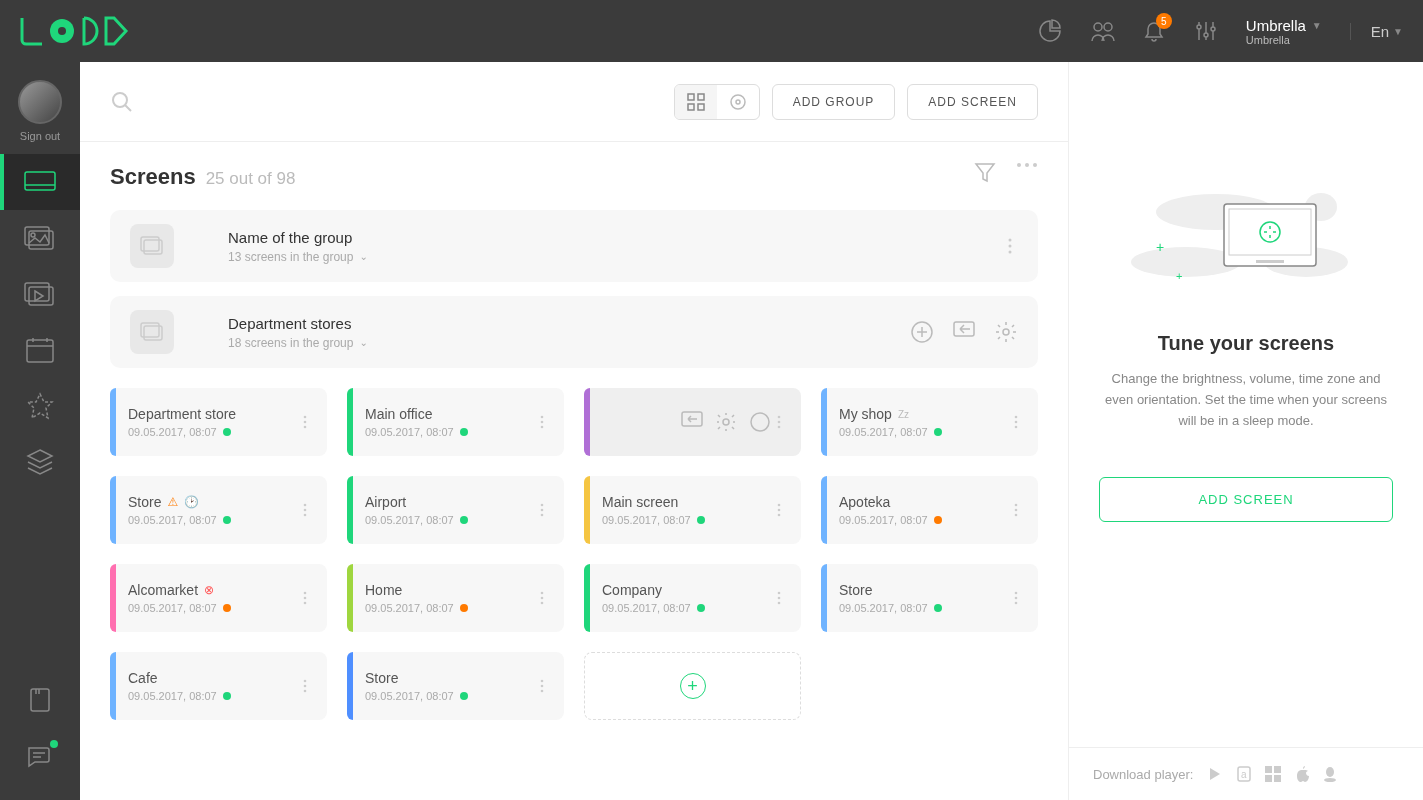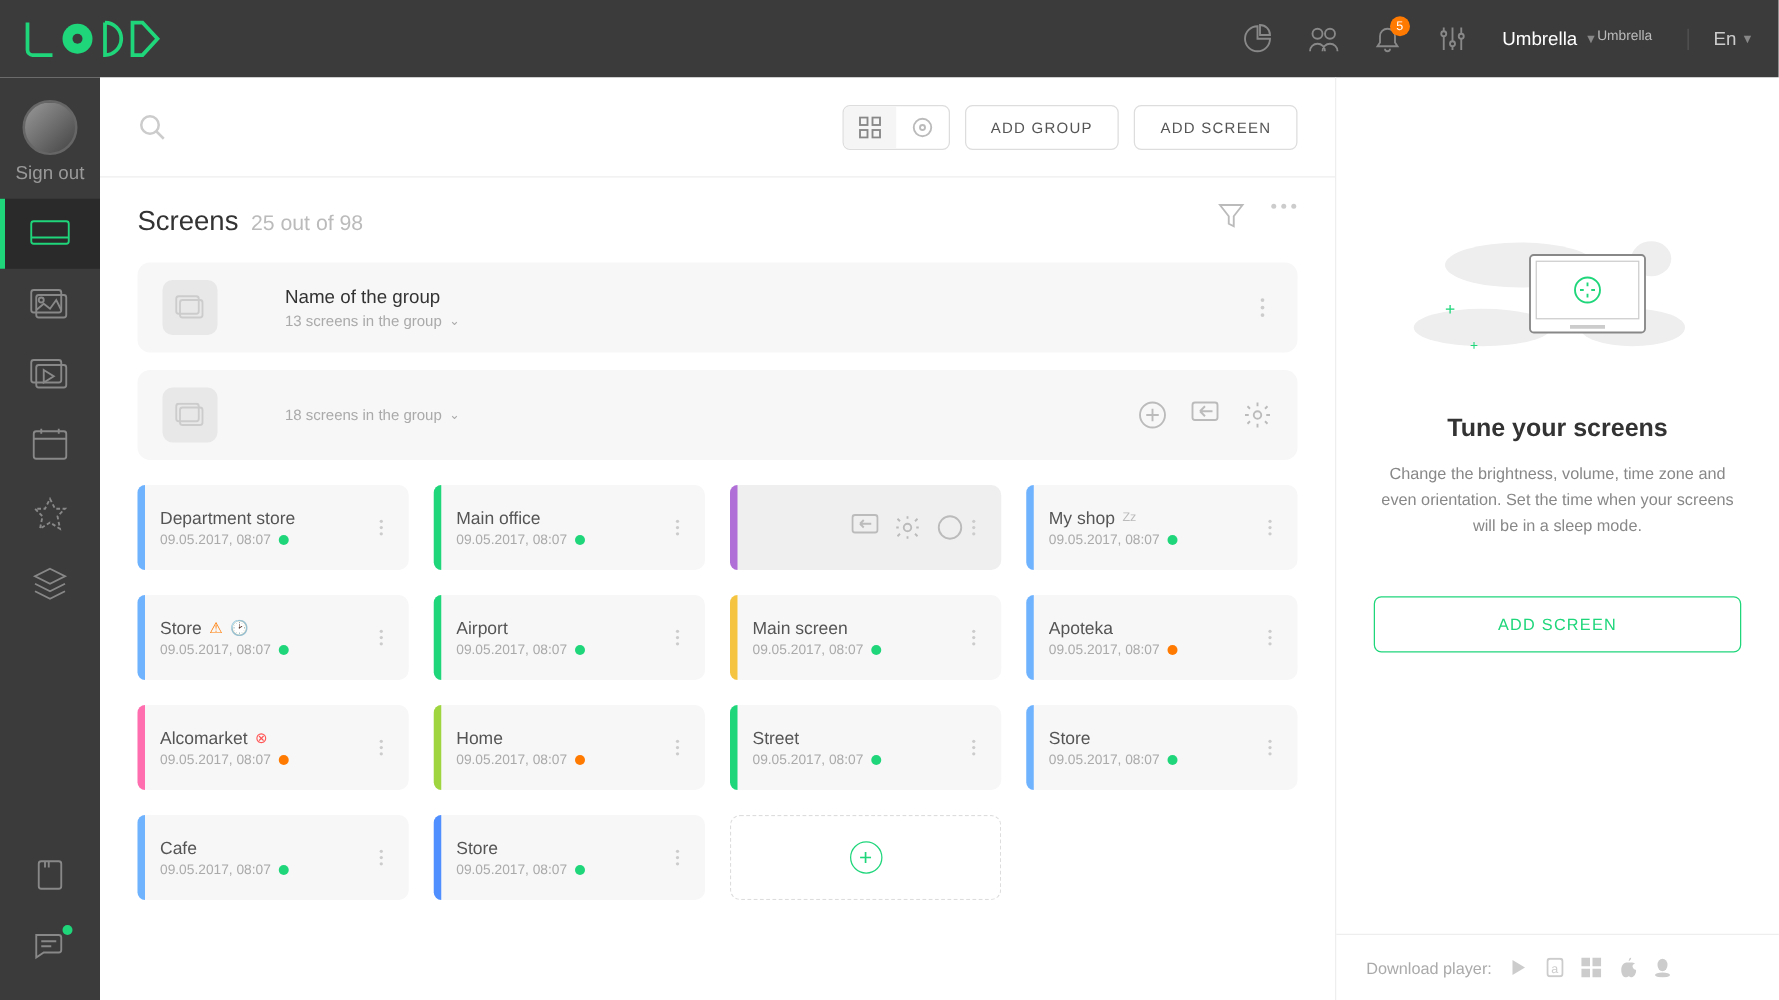--- a/index.html
+++ b/index.html
@@ -4,50 +4,50 @@
 <style>
   * { box-sizing: border-box; margin: 0; padding: 0; }
   body { font-family: -apple-system, BlinkMacSystemFont, 'Segoe UI', Arial, sans-serif; background: #fff; color: #333; width: 1423px; height: 800px; overflow: hidden; }
   
   
   .header { height: 62px; background: #3b3b3b; display: flex; align-items: center; padding: 0 20px; }
   .logo { display: flex; align-items: center; gap: 2px; }
   .header-right { margin-left: auto; display: flex; align-items: center; gap: 28px; }
   .header-icon { width: 24px; height: 24px; color: #888; position: relative; cursor: pointer; }
   .badge { position: absolute; top: -6px; right: -6px; background: #ff7a00; color: #fff; font-size: 10px; border-radius: 50%; width: 16px; height: 16px; display: flex; align-items: center; justify-content: center; }
-  .company-block { display: flex; color: #fff; cursor: pointer; }
+  .company-block { display: flex; flex-direction: column; color: #fff; cursor: pointer; }
   .company-name { font-size: 15px; display: flex; align-items: center; gap: 6px; }
   .company-sub { font-size: 11px; color: #bbb; }
   .lang-block { padding-left: 20px; border-left: 1px solid #555; color: #ccc; cursor: pointer; display: flex; align-items: center; gap: 4px; font-size: 15px;}
   
   
   .sidebar { position: absolute; left: 0; top: 62px; width: 80px; bottom: 0; background: #3b3b3b; display: flex; flex-direction: column; align-items: center; padding-top: 18px; }
   .avatar { width: 44px; height: 44px; border-radius: 50%; background: linear-gradient(135deg,#999,#444); border: 2px solid #666;}
-  .signout { color: #999; font-size: 15px; margin-top: 6px; margin-bottom: 12px; cursor: pointer; }
+  .signout { color: #999; font-size: 11px; margin-top: 6px; margin-bottom: 12px; cursor: pointer; }
   .nav-item { width: 80px; height: 56px; display: flex; align-items: center; justify-content: center; cursor: pointer; position: relative; }
   .nav-item.active { background: #2a2a2a; }
   .nav-item.active::before { content: ''; position: absolute; left: 0; top: 0; bottom: 0; width: 4px; background: #1fd67b; }
   .nav-icon { color: #888; }
   .nav-item.active .nav-icon { color: #1fd67b; }
   .sidebar-bottom { margin-top: auto; padding-bottom: 16px; width:100%;}
   .chat-dot { position:absolute; top:12px; right:22px; width:8px; height:8px; background:#1fd67b; border-radius:50%; }
   
   
   .main { position: absolute; left: 80px; top: 62px; right: 355px; bottom: 0; background: #fff; overflow-y: auto; }
   .toolbar { height: 80px; display: flex; align-items: center; padding: 0 30px; border-bottom: 1px solid #eee; }
   .search-icon { color: #bbb; cursor: pointer; }
   .toolbar-right { margin-left: auto; display: flex; align-items: center; gap: 12px; }
   .view-toggle { display: flex; border: 1px solid #ddd; border-radius: 6px; overflow: hidden; }
   .view-btn { padding: 8px 12px; cursor: pointer; color: #888; display:flex; align-items:center;}
   .view-btn.active { background: #f5f5f5; }
   .btn { border: 1px solid #ddd; background: #fff; padding: 10px 20px; border-radius: 6px; font-size: 12px; color: #555; letter-spacing: 1px; cursor: pointer; }
   
   .content { padding: 20px 30px; }
   .page-title { display: flex; align-items: baseline; gap: 10px; margin-bottom: 20px; }
-  .page-title h2 { font-size: 22px; font-weight: 400; color: #333; }
+  .page-title h2 { font-size: 22px; font-weight: 700; color: #333; }
   .page-title span { color: #bbb; font-size: 17px; }
   .title-actions { margin-left: auto; display: flex; gap: 20px; }
   .title-icon { color: #bbb; cursor: pointer; }
   
   .group { background: #f7f7f7; border-radius: 10px; padding: 14px 20px; margin-bottom: 14px; display: flex; align-items: center; gap: 40px; }
   .group-thumb { width: 44px; height: 44px; background: #e8e8e8; border-radius: 8px; margin-right: 14px; display:flex; align-items:center; justify-content:center; color:#bbb;}
   .group-info { flex: 1; }
   .group-name { font-size: 15px; color: #333; margin-bottom: 4px; }
   .group-count { font-size: 12px; color: #aaa; display: flex; align-items: center; gap: 6px; }
   .group-actions { display: flex; gap: 18px; color: #bbb; }
@@ -276,20 +276,21 @@
     </div>
 
     <div class="group">
       <div class="group-thumb">
         <svg width="24" height="20" viewBox="0 0 24 20" fill="none" stroke="#ccc" stroke-width="1.5">
             <rect x="4" y="4" width="18" height="14" rx="2"></rect>
             <rect x="1" y="1" width="18" height="14" rx="2"></rect>
           </svg>
       </div>
       <div class="group-info">
+        <div class="group-name">Department stores</div>
         <div class="group-count">
             <span>18 screens in the group</span>
             <span style="font-size:10px;">⌄</span>
           </div>
       </div>
       <div class="group-actions">
         <div class="group-action">
             <svg width="24" height="24" viewBox="0 0 24 24" fill="none" stroke="#bbb" stroke-width="1.5">
               <circle cx="12" cy="12" r="10"></circle>
               <line x1="12" y1="7" x2="12" y2="17"></line>
@@ -522,21 +523,21 @@
               <circle cx="2" cy="2" r="1.3" fill="#ccc"></circle>
               <circle cx="2" cy="7" r="1.3" fill="#ccc"></circle>
               <circle cx="2" cy="12" r="1.3" fill="#ccc"></circle>
             </svg>
           </div>
   </div>
         <div class="screen-card">
     <div class="screen-bar" style="background:#1fd67b"></div>
     <div class="screen-body">
       <div class="screen-name">
-              <span>Street</span>
+              <span>Company</span>
             </div>
       <div class="screen-meta">
               <span>09.05.2017, 08:07</span>
               <span class="status-dot" style="background:#1fd67b"></span>
             </div>
     </div>
 
     <div class="dots-v">
             <svg width="4" height="14" viewBox="0 0 4 14">
               <circle cx="2" cy="2" r="1.3" fill="#ccc"></circle>

